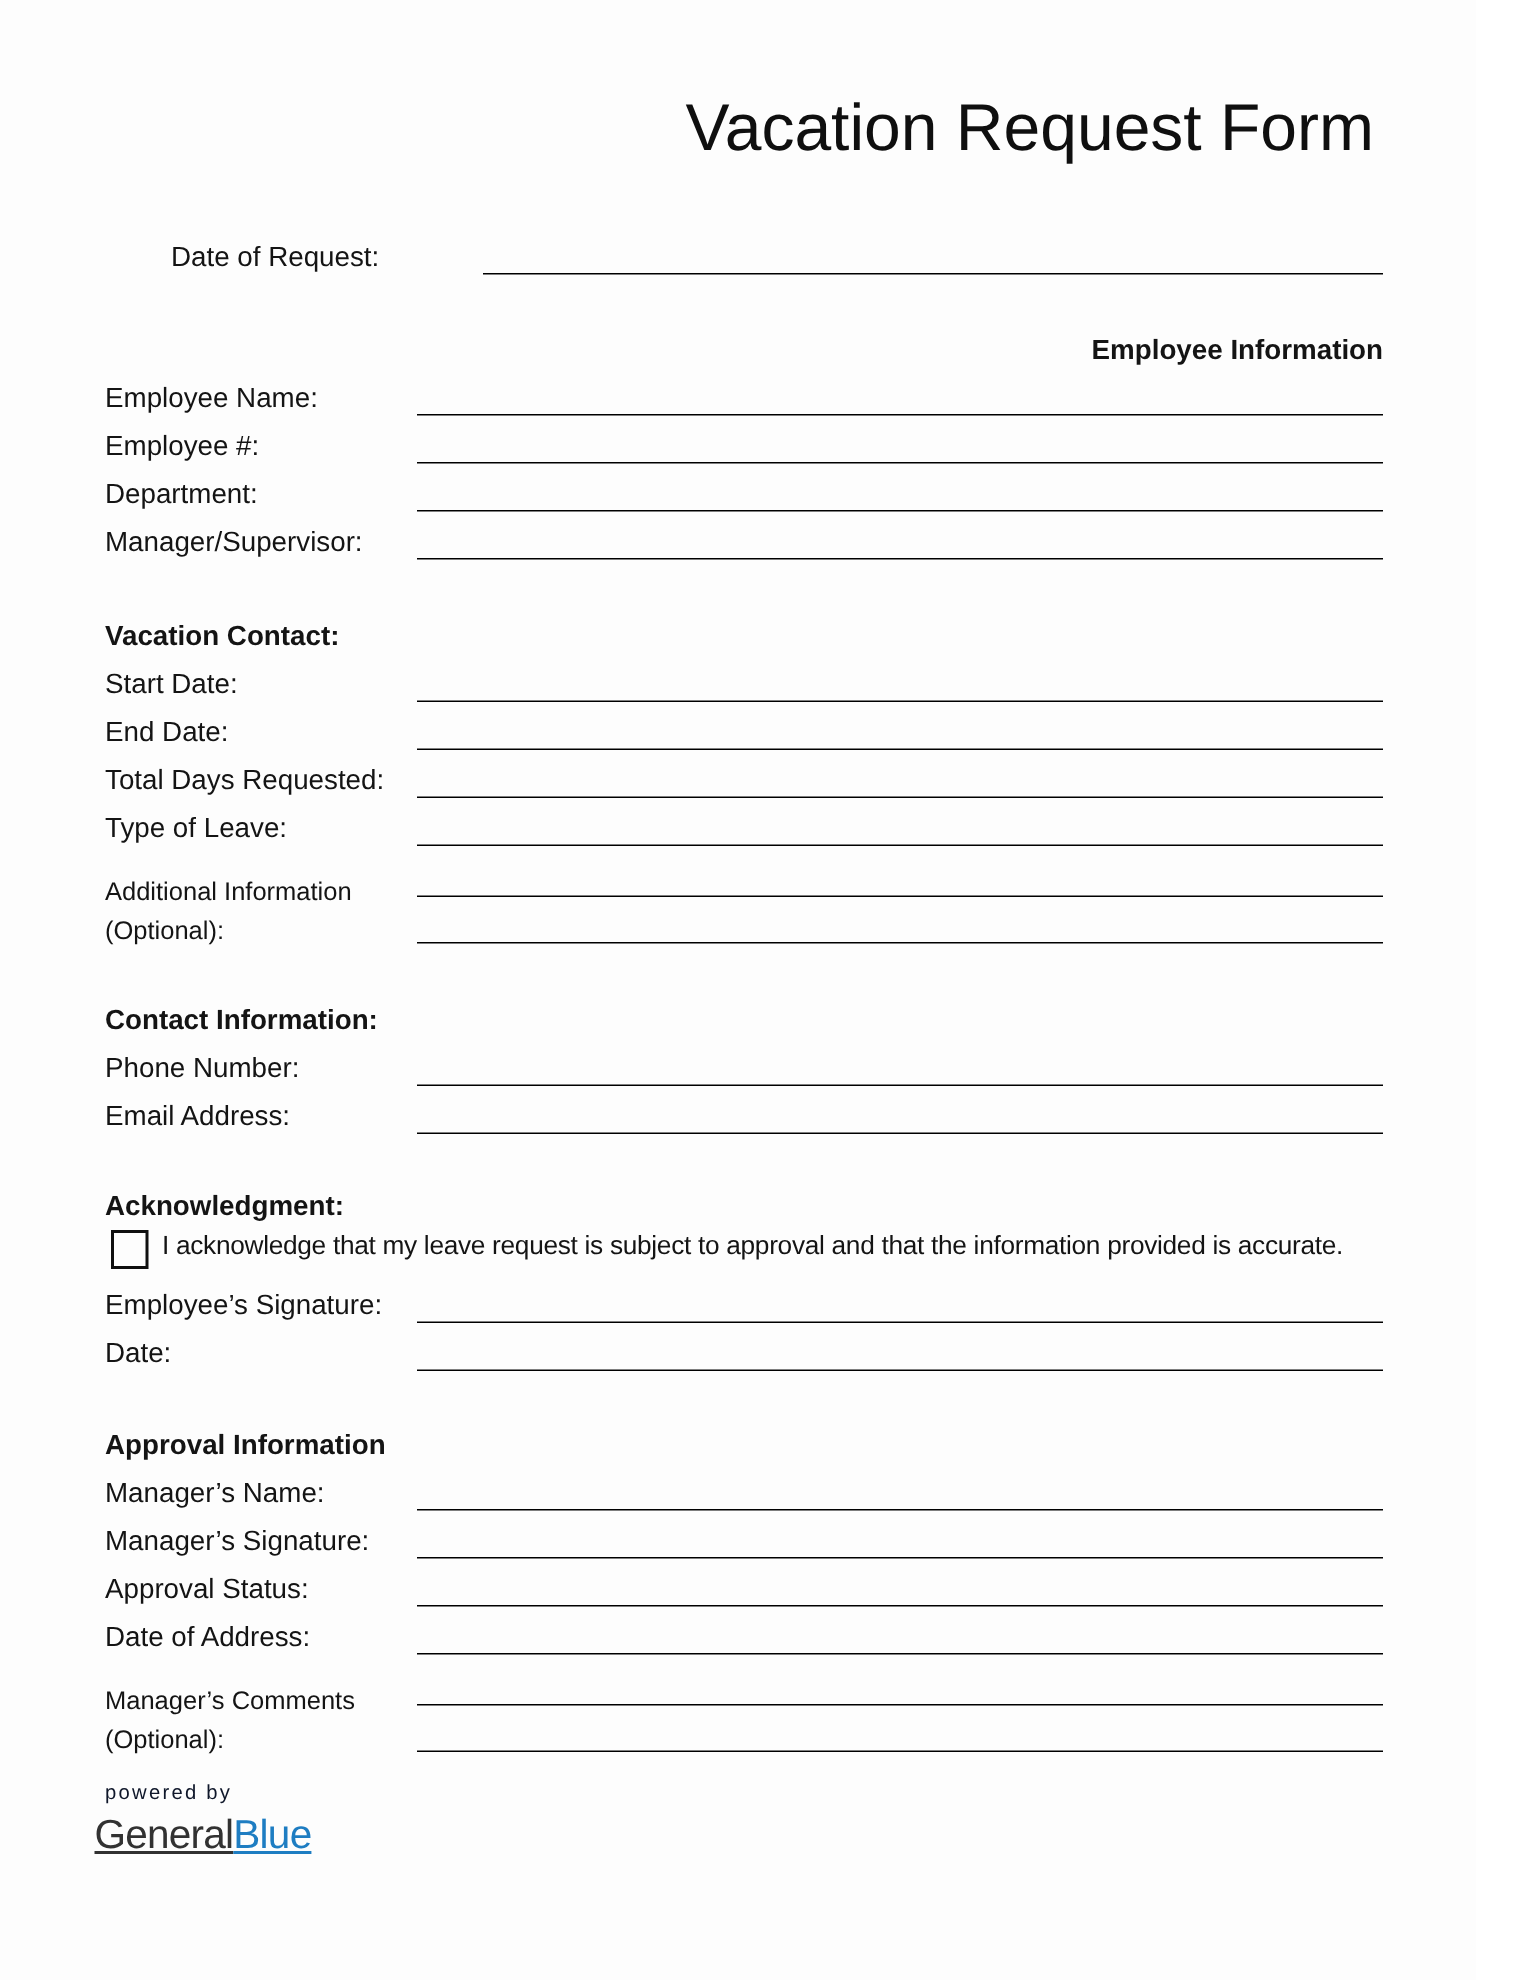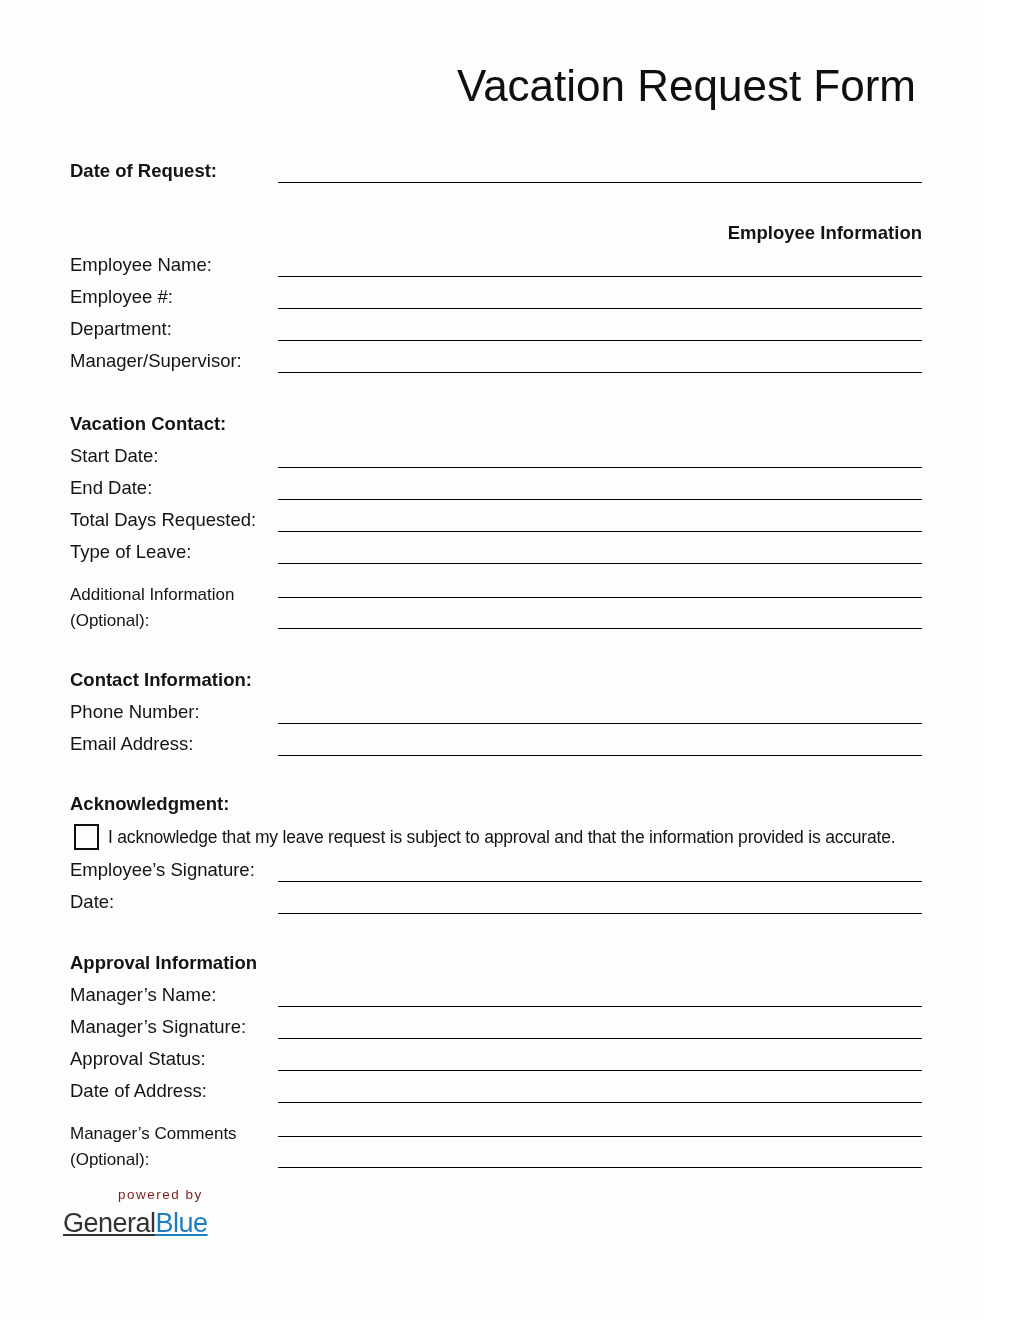--- a/index.html
+++ b/index.html
@@ -30,21 +30,21 @@
     white-space: nowrap;
   }
   .field { display: flex; height: 32px; }
   .field .label {
     flex: none;
     width: 208px;
     font-size: 18.5px;
     line-height: 32px;
     white-space: nowrap;
   }
-  .field .label.bold { font-weight: bold; }
+  .field .label.bold { font-weight: normal; margin-left: 44px; }
   .field .line {
     flex: 1;
     height: 27px;
     border-bottom: 1.6px solid #000;
     font-size: 18px;
     line-height: 27px;
   }
   .field-multi { display: flex; height: 60px; margin-top: 11px; }
   .field-multi .label {
     flex: none;
@@ -56,21 +56,21 @@
   }
   .field-multi .lines { flex: 1; display: flex; flex-direction: column; }
   .field-multi .line-a { height: 18px; border-bottom: 1.6px solid #000; }
   .field-multi .line-b { height: 30px; border-bottom: 1.6px solid #000; }
   .mt-date { margin-top: 43px; }
   .mt-sec1 { margin-top: 30px; text-align: right; }
   .mt-sec2 { margin-top: 31px; }
   .mt-sec3 { margin-top: 25px; }
   .mt-sec4 { margin-top: 28px; }
   .mt-sec5 { margin-top: 29px; }
-  .ack-row { display: flex; align-items: center; height: 34px; }
+  .ack-row { display: flex; align-items: flex-start; height: 34px; }
   .checkbox {
     flex: none;
     width: 21px;
     height: 22px;
     border: 2px solid #0f0f0f;
     background: #fdfdfd;
     margin: 0 9px 0 4px;
     cursor: pointer;
   }
   .ack-text {
@@ -199,17 +199,17 @@
       <div>Manager’s Comments</div>
       <div>(Optional):</div>
     </div>
     <div class="lines">
       <div class="line-a"></div>
       <div class="line-b"></div>
     </div>
   </div>
 
   <div class="footer">
-    <div class="powered-by" style="color: #7f1d1d; margin-left: 48px;">powered by</div>
+    <div class="powered-by" style="color: #0f172a;">powered by</div>
     <div class="brand"><span style="color: rgb(50, 50, 50);">General</span><span style="color: rgb(30, 125, 194);">Blue</span></div>
   </div>
 
 </div>
 
 </body></html>

